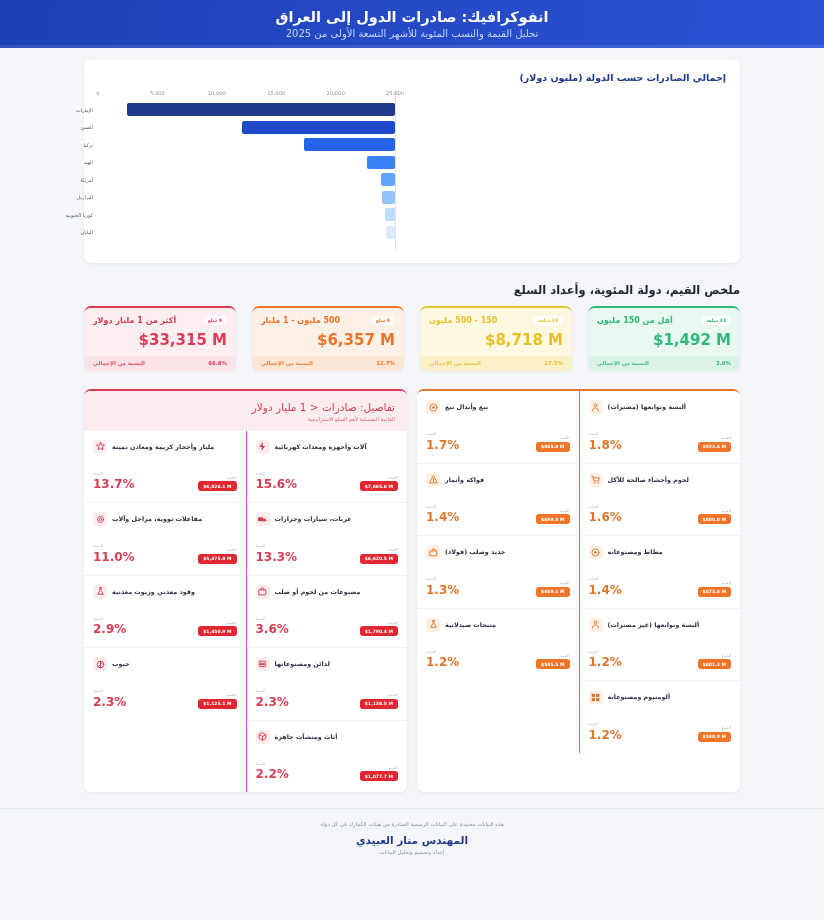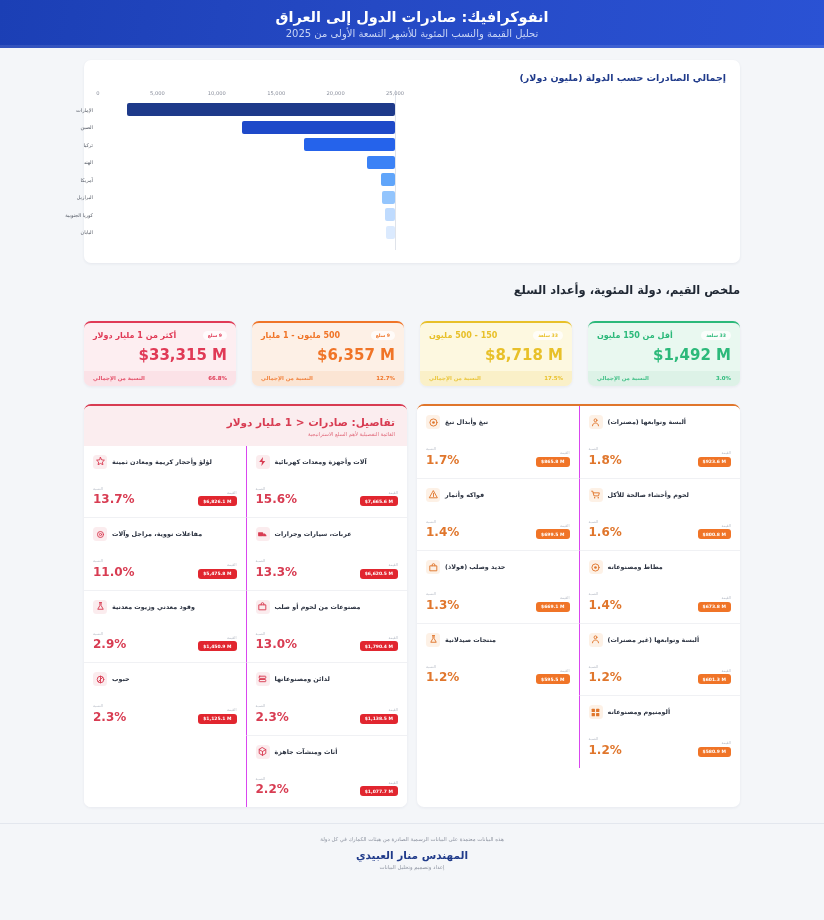--- a/index.html
+++ b/index.html
@@ -117,21 +117,21 @@
   
   .section-title {
     margin: 20px 84px 0 84px;
     font-size: 11.5px;
     font-weight: bold;
     color: #1f2733;
     text-align: right;
     padding-bottom: 9px;
   }
   .cards-row {
-    margin: 15px 84px;
+    margin: 0 84px;
     display: flex;
     flex-direction: row-reverse;
     gap: 16px;
   }
   .stat-card {
     flex: 1;
     border-radius: 7px;
     border-top: 2.5px solid;
     overflow: hidden;
     box-shadow: 0 1px 3px rgba(30,40,80,0.06);
@@ -186,21 +186,21 @@
     border-radius: 7px;
     background: #fff;
     border-top: 2.5px solid;
     overflow: hidden;
     box-shadow: 0 1px 3px rgba(30,40,80,0.06);
   }
   .panel-head {
     padding: 10px 12px 9px 12px;
     text-align: right;
   }
-  .panel-title { font-size: 10.5px; font-weight: bold; }
+  .panel-title { font-size: 10.5px; font-weight: normal; }
   .panel-sub { font-size: 5.2px; margin-top: 2.5px; }
   .grid {
     display: grid;
     grid-template-columns: 1fr 1fr;
     background: #fff;
   }
   .cell {
     padding: 9px 9px 11px 9px;
     min-height: 70px;
     position: relative;
@@ -421,21 +421,21 @@
               </div>
             </div>
           </div>
           <div class="cell b-b">
             <div class="cell-head">
               <span class="ic" style="background:#fbecee">
                 <svg width="11" height="11" viewBox="0 0 20 20">
                   <path d="M10 2.5 12.1 7l5 .6-3.7 3.4 1 4.9L10 13.5 5.6 15.9l1-4.9L2.9 7.6l5-.6z" fill="none" stroke="#d83c52" stroke-width="1.7" stroke-linecap="round" stroke-linejoin="round"></path>
                 </svg>
               </span>
-              <span class="cell-name">لؤلؤ وأحجار كريمة ومعادن ثمينة</span>
+              <span class="cell-name">مليار وأحجار كريمة ومعادن ثمينة</span>
             </div>
             <div class="cell-foot">
               <div class="mini-col">
                 <span class="mini-lbl">النسبة</span>
                 <span class="pct" style="color:#d83c52">13.7%</span>
               </div>
               <div class="mini-col left">
                 <span class="mini-lbl">القيمة</span>
                 <span class="val-chip" style="background:#e1262f">$6,826.1 M</span>
               </div>
@@ -489,21 +489,21 @@
                 <svg width="11" height="11" viewBox="0 0 20 20">
                   <path d="M4 7h12v9H4z" fill="none" stroke="#d83c52" stroke-width="1.7" stroke-linecap="round" stroke-linejoin="round"></path>
                   <path d="M7.5 7V5.5a2.5 2.5 0 0 1 5 0V7" fill="none" stroke="#d83c52" stroke-width="1.7" stroke-linecap="round" stroke-linejoin="round"></path>
                 </svg>
               </span>
               <span class="cell-name">مصنوعات من لحوم أو صلب</span>
             </div>
             <div class="cell-foot">
               <div class="mini-col">
                 <span class="mini-lbl">النسبة</span>
-                <span class="pct" style="color:#d83c52">13.0%</span>
+                <span class="pct" style="color:#d83c52">3.6%</span>
               </div>
               <div class="mini-col left">
                 <span class="mini-lbl">القيمة</span>
                 <span class="val-chip" style="background:#e1262f">$1,790.4 M</span>
               </div>
             </div>
           </div>
           <div class="cell b-b">
             <div class="cell-head">
               <span class="ic" style="background:#fbecee">

